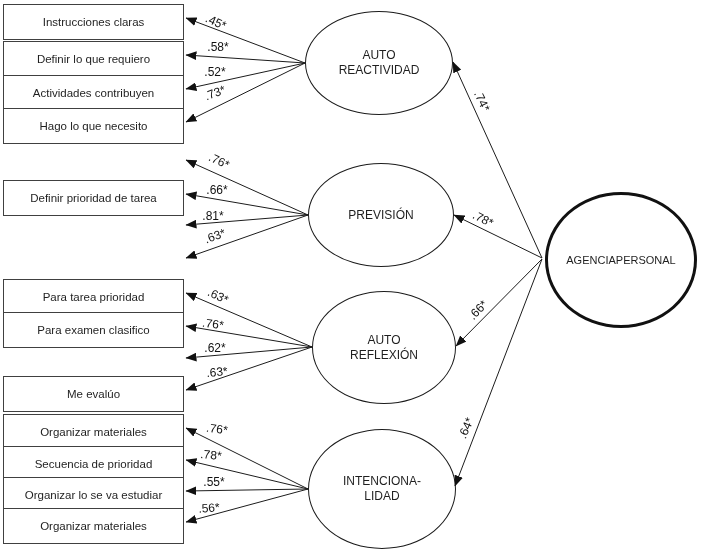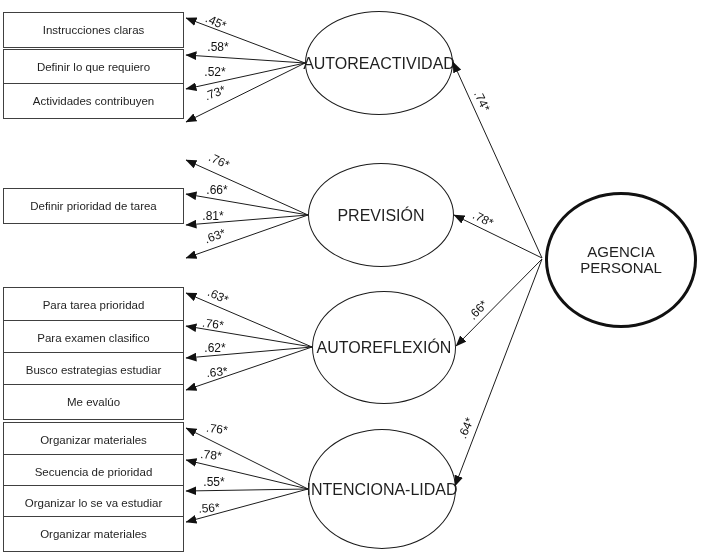--- a/index.html
+++ b/index.html
@@ -4,51 +4,51 @@
 <style>
   html,body{margin:0;padding:0;background:#ffffff;}
   .canvas{
     position:relative;width:701px;height:556px;background:#ffffff;
     font-family:"Liberation Sans",sans-serif;color:#1f1f1f;overflow:hidden;
   }
   .box{
     position:absolute;left:3px;width:181px;height:36px;box-sizing:border-box;
     border:1px solid #404040;background:#ffffff;
     display:flex;align-items:center;justify-content:center;
-    font-size:11.5px;white-space:nowrap;margin-top:8px;
+    font-size:11.5px;white-space:nowrap;
   }
   .ellipse{
     position:absolute;box-sizing:border-box;border:1.5px solid #1c1c1c;border-radius:50%;
-    background:#ffffff;display:flex;align-items:center;justify-content:center;
-    font-size:16px;line-height:15px;text-align:center;white-space:nowrap;
+    background:#ffffff;display:flex;flex-direction:column;align-items:center;justify-content:center;
+    font-size:12px;line-height:15px;text-align:center;white-space:nowrap;
   }
   .circle{
     position:absolute;box-sizing:border-box;border:3px solid #111111;border-radius:50%;
-    background:#ffffff;display:flex;flex-direction:column;align-items:center;justify-content:center;
-    font-size:15px;line-height:16px;text-align:center;white-space:nowrap;
+    background:#ffffff;display:flex;flex-direction:row;align-items:center;justify-content:center;
+    font-size:11px;line-height:16px;text-align:center;white-space:nowrap;
   }
   .edges{position:absolute;left:0;top:0;pointer-events:none;}
   .load{
     position:absolute;font-size:12px;color:#111111;white-space:nowrap;
   }
 </style>
 </head>
 <body>
 
 <div class="canvas">
 
   <div class="box" style="top:4px">Instrucciones claras</div>
   <div class="box" style="top:41px">Definir lo que requiero</div>
   <div class="box" style="top:75px">Actividades contribuyen</div>
+  <div class="box" style="top:108px">Hago lo que necesito</div>
 
   <div class="box" style="top:180px">Definir prioridad de tarea</div>
 
   <div class="box" style="top:279px">Para tarea prioridad</div>
   <div class="box" style="top:312px">Para examen clasifico</div>
-  <div class="box" style="top:344px">Busco estrategias estudiar</div>
   <div class="box" style="top:376px">Me evalúo</div>
 
   <div class="box" style="top:414px">Organizar materiales</div>
   <div class="box" style="top:446px">Secuencia de prioridad</div>
   <div class="box" style="top:477px">Organizar lo se va estudiar</div>
   <div class="box" style="top:508px">Organizar materiales</div>
 
   <div class="ellipse" style="left:305px;top:11px;width:148px;height:104px">
     <span>AUTO</span>
     <span>REACTIVIDAD</span>

